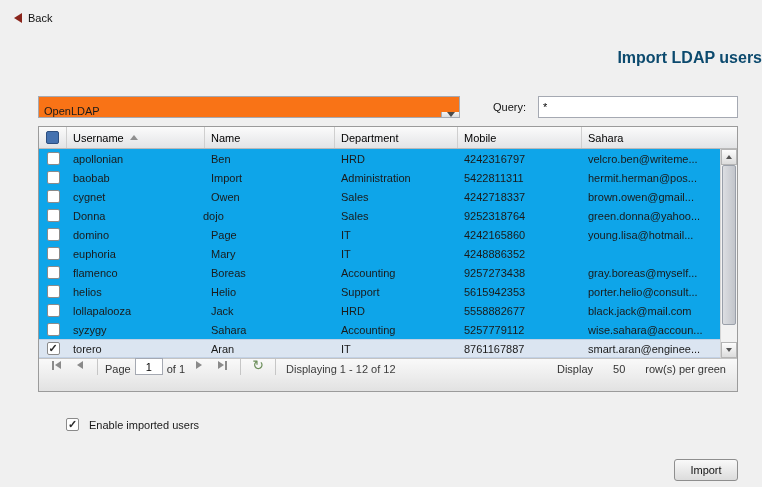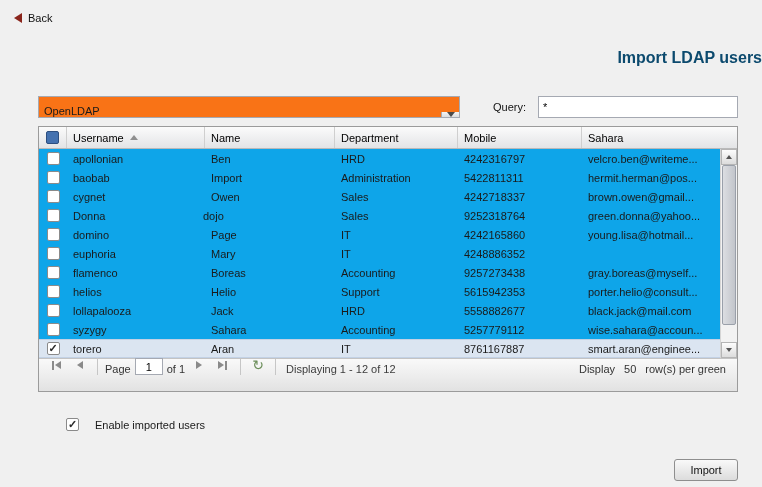--- a/index.html
+++ b/index.html
@@ -70,25 +70,25 @@
   .toolbar { height: 27px; border-top: 1px solid #c3c3c3; background: linear-gradient(#f9f9f9, #e2e2e2); display: flex; align-items: flex-end; padding: 16px 7px; gap: 4px; }
   .tb-btn { width: 20px; height: 20px; display: flex; align-items: center; justify-content: center; border-radius: 2px; cursor: pointer; }
   .tb-sep { width: 1px; height: 16px; background: #c6c6c6; margin: 0 3px; }
   .tb-text { color: #333; white-space: nowrap; }
   .tri-left { width: 0; height: 0; border-top: 4px solid transparent; border-bottom: 4px solid transparent; border-right: 6px solid #8a8a8a; }
   .tri-right { width: 0; height: 0; border-top: 4px solid transparent; border-bottom: 4px solid transparent; border-left: 6px solid #8a8a8a; }
   .bar { width: 2px; height: 9px; background: #8a8a8a; margin: 0 1px; }
   .refresh-icon { font-size: 14px; color: #6b8e5a; line-height: 1; }
   .page-input { width: 28px; height: 17px; border: 1px solid #a5a9b2; text-align: center; font: 11px "Liberation Sans", sans-serif; background: #fff; }
   .status { margin-left: 3px; color: #3c3c3c; }
-  .tb-right { margin-left: auto; display: flex; align-items: center; gap: 9px; padding-right: 4px; }
+  .tb-right { margin-left: auto; display: flex; align-items: center; gap: 20px; padding-right: 4px; }
   .page-size { cursor: pointer; }
 
   
-  .enable-row { display: flex; align-items: center; gap: 16px; margin: 26px 0 0 28px; cursor: pointer; }
+  .enable-row { display: flex; align-items: center; gap: 10px; margin: 26px 0 0 28px; cursor: pointer; }
 
   
   .import-row { display: flex; justify-content: flex-end; margin-top: 28px; }
   .import-btn { min-width: 64px; height: 22px; padding: 2px 14px; background: linear-gradient(#f9f9f9, #dcdcdc); border: 1px solid #8e8e8e; border-radius: 3px; font: 11px "Liberation Sans", sans-serif; color: #111; cursor: pointer; }
 </style>
 </head>
 <body>
 
 <div class="back-row">
   <span class="back-arrow"></span>

